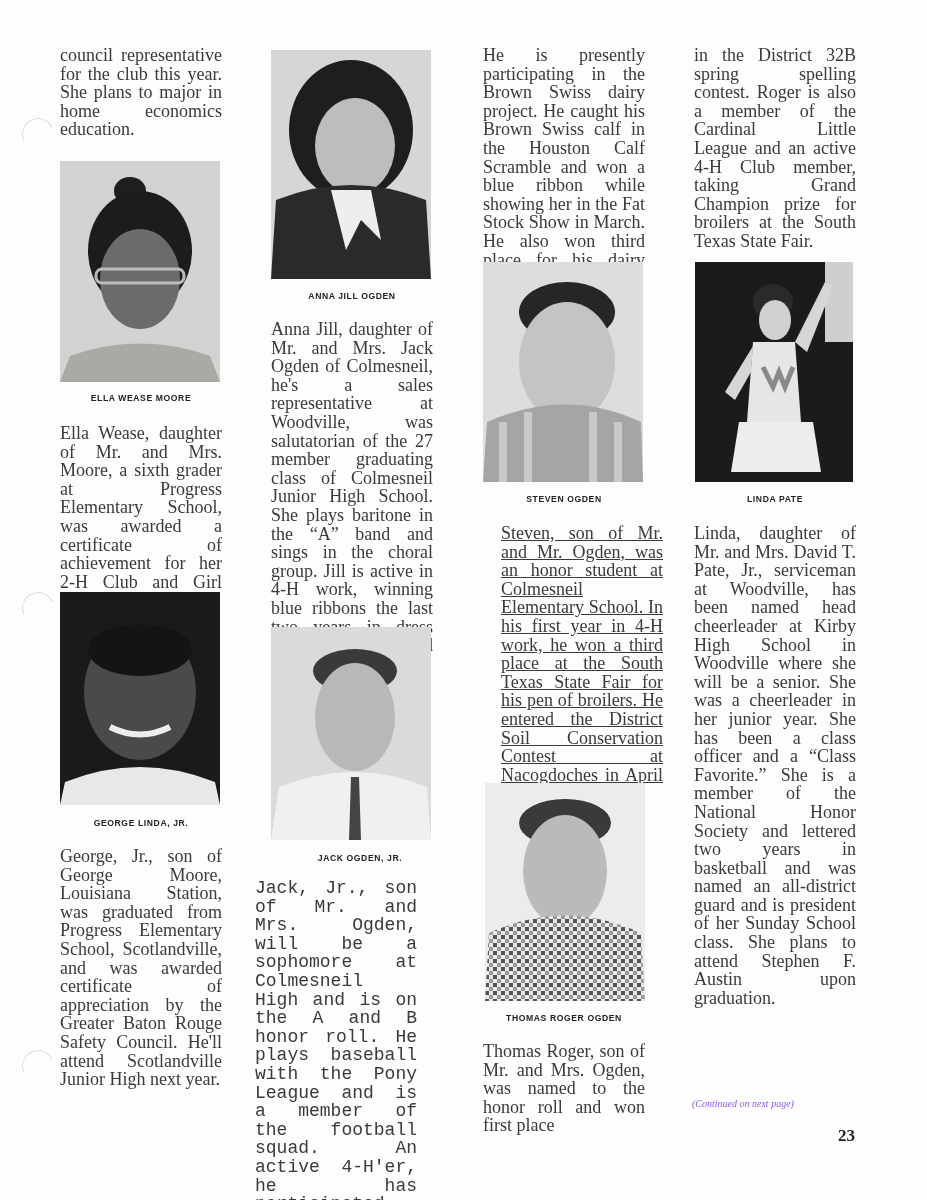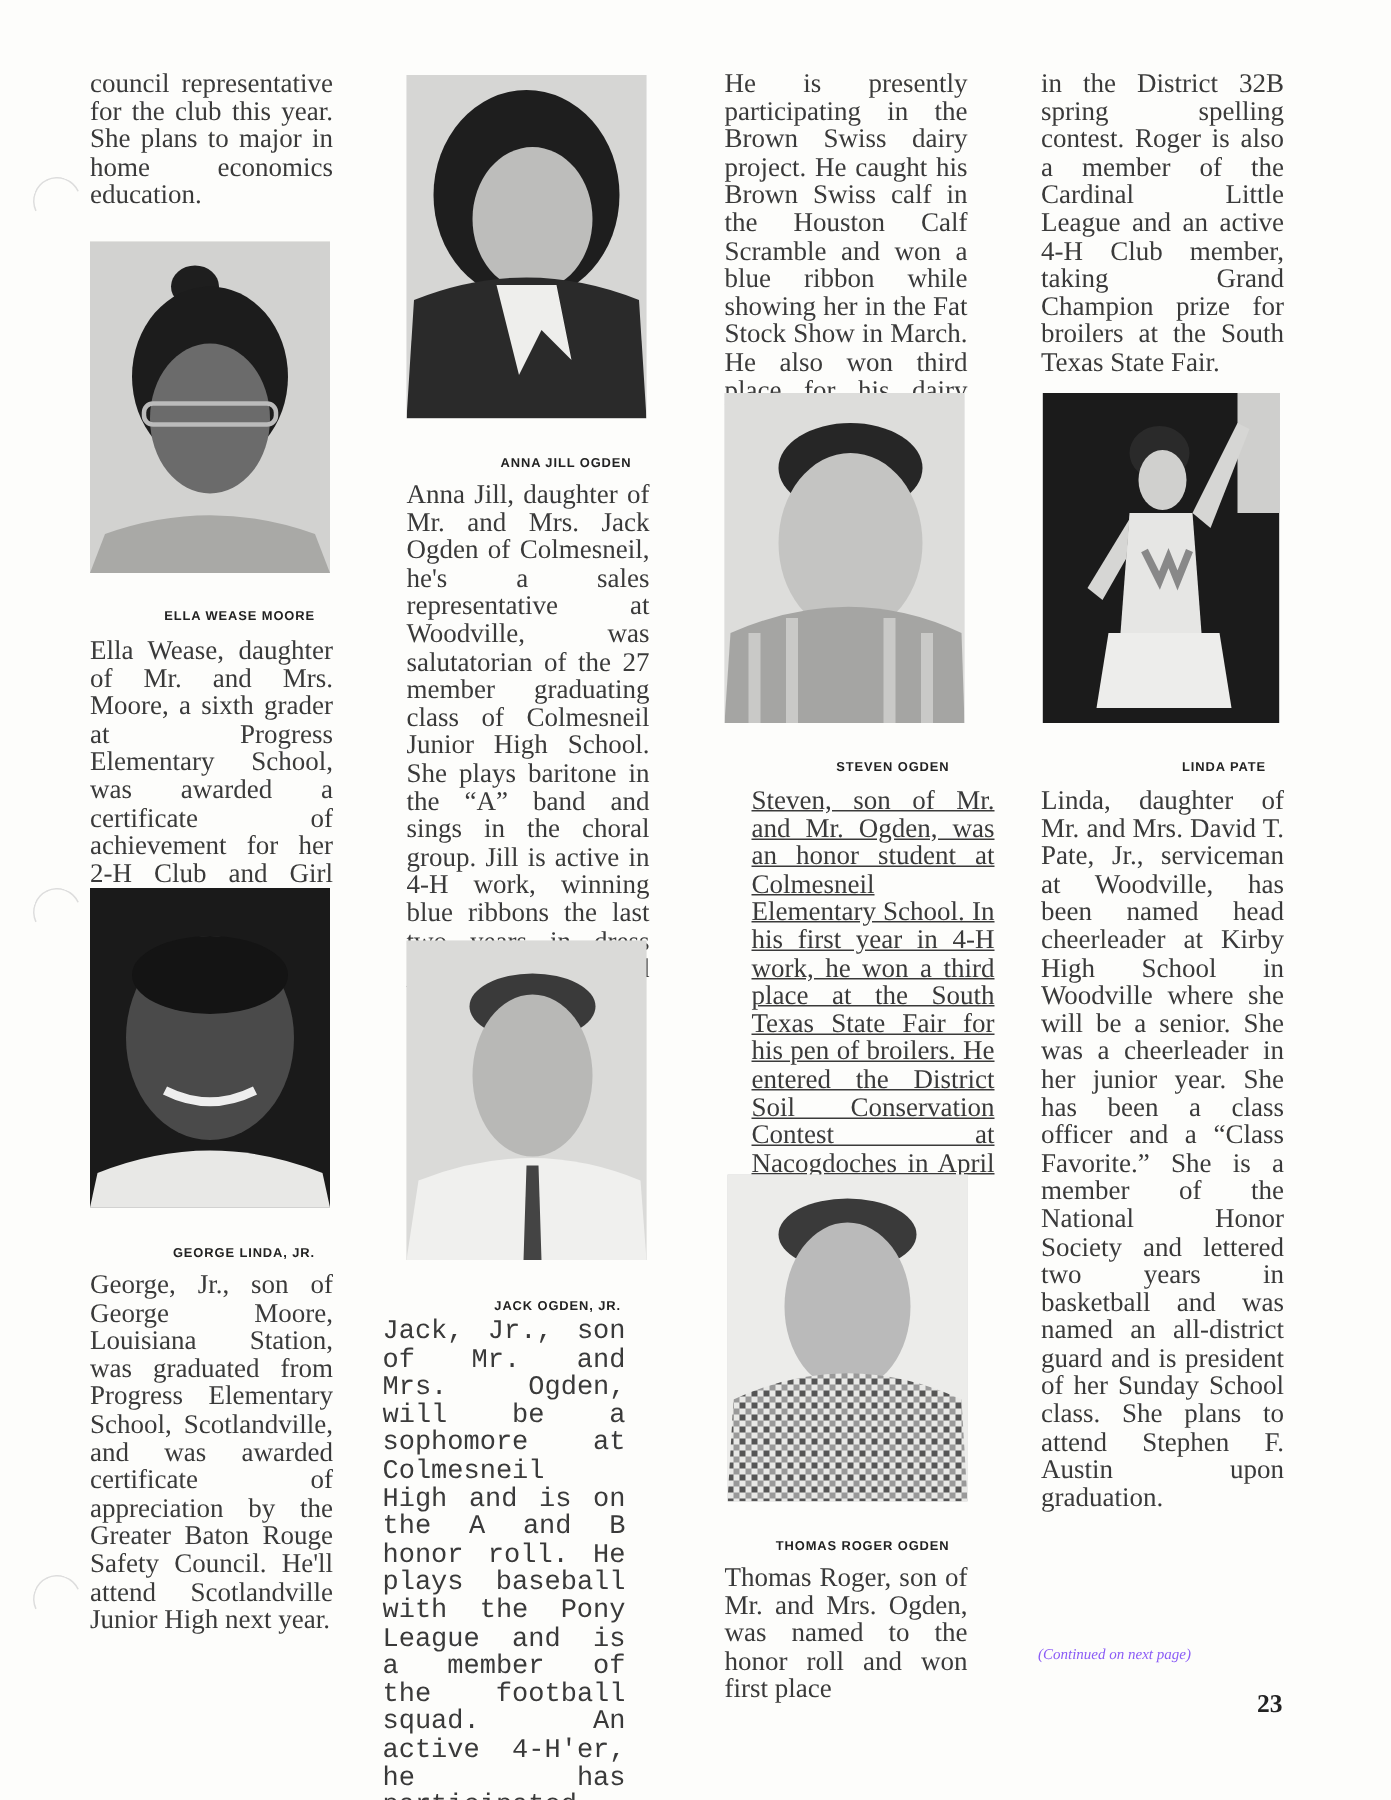--- a/index.html
+++ b/index.html
@@ -1,20 +1,20 @@
 <!DOCTYPE html>
 <html><head>
 <meta charset="utf-8">
 <style>
   html,body{margin:0;padding:0;}
   body{width:927px;height:1200px;background:#fdfdfb;position:relative;overflow:hidden;
        font-family:"Liberation Serif","DejaVu Serif",serif;color:#3a3a3a;}
   p.body{margin:0;font-size:18px;line-height:18.6px;text-align:justify;text-align-last:auto;hyphens:none;}
   .cap{font-family:"Liberation Sans","DejaVu Sans",sans-serif;font-weight:bold;font-size:8.6px;
-       letter-spacing:0.6px;text-align:right;color:#222;margin:12px;}
+       letter-spacing:0.6px;text-align:center;color:#222;margin:0;}
   .photo{position:absolute;overflow:hidden;background:#d8d8d6;}
   .photo svg{width:100%;height:100%;display:block;}
   .hole{position:absolute;left:22px;width:30px;height:30px;border-radius:50%;
         border:1.5px solid #ddd;border-right-color:transparent;border-bottom-color:transparent;
         transform:rotate(20deg);}
   .abs{position:absolute;}
   .cont{font-style:italic;font-size:10px;color:#8b5cf6;}
   .pnum{font-weight:bold;font-size:17px;color:#222;}
 </style>
 </head>
@@ -79,21 +79,21 @@
 
 <div class="photo" style="left:271px;top:627px;width:160px;height:213px;">
   <svg viewBox="0 0 160 213" preserveAspectRatio="none">
     <rect width="160" height="213" fill="#dadad8"></rect>
     <ellipse cx="84" cy="44" rx="42" ry="22" fill="#3a3a3a"></ellipse>
     <ellipse cx="84" cy="90" rx="40" ry="54" fill="#b8b8b6"></ellipse>
     <path d="M0 213 L8 160 Q84 130 156 160 L160 213 Z" fill="#f0f0ee"></path>
     <path d="M80 150 L88 150 L90 213 L78 213 Z" fill="#444"></path>
   </svg>
 </div>
-<div class="abs" style="left:264px;top:853px;width:162px;">
+<div class="abs" style="left:279px;top:853px;width:162px;">
   <p class="cap">JACK OGDEN, JR.</p>
 </div>
 <div class="abs" style="left:255px;top:879px;width:162px;font-family:Liberation Mono, monospace;">
   <p class="body">Jack, Jr., son of Mr. and Mrs. Ogden, will be a sophomore at Colmesneil High and is on the A and B honor roll. He plays baseball with the Pony League and is a member of the football squad. An active 4-H'er, he has participated in such projects as electricity, gardening, capons, beef cattle and broilers.</p>
 </div>
 
 <div class="abs" style="left:483px;top:46px;width:162px;">
   <p class="body">He is presently participating in the Brown Swiss dairy project. He caught his Brown Swiss calf in the Houston Calf Scramble and won a blue ribbon while showing her in the Fat Stock Show in March. He also won third place for his dairy records.</p>
 </div>
 

